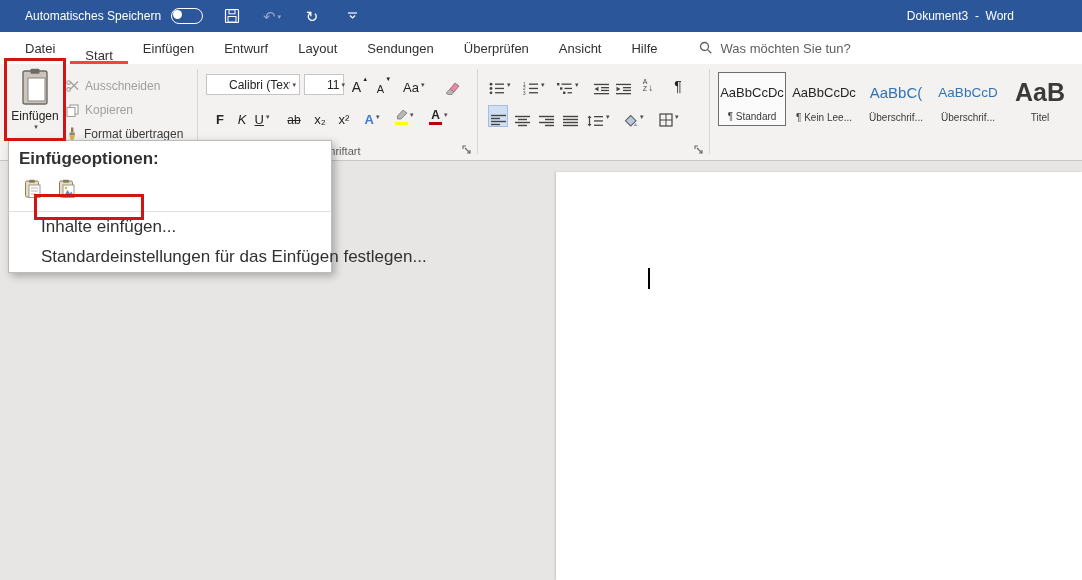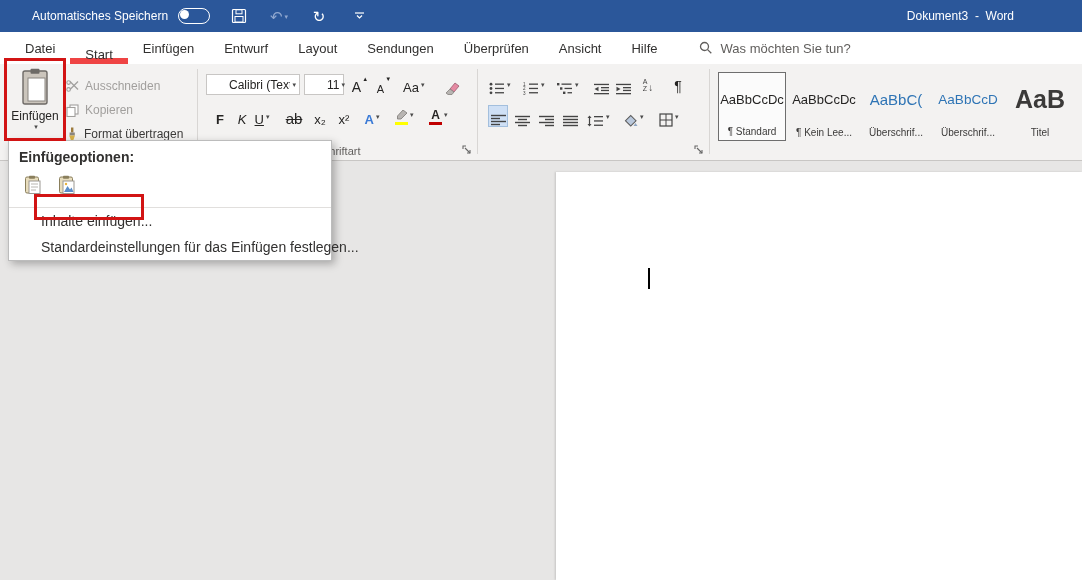--- a/index.html
+++ b/index.html
@@ -2,35 +2,35 @@
 <html><head>
 <meta charset="utf-8">
 <style>
   html,body{margin:0;padding:0}
   .app{position:relative;width:1082px;height:580px;background:#e7e6e5;overflow:hidden;
        font-family:"Liberation Sans",sans-serif;color:#252423;-webkit-font-smoothing:antialiased}
 
   
   .titlebar{position:absolute;left:0;top:0;width:1082px;height:32px;background:#2b579a;
             display:flex;align-items:center;color:#fff;font-size:12px}
-  .tb-label{margin-left:32px;white-space:pre}
+  .tb-label{margin-left:25px;white-space:pre}
   .toggle{margin-left:10px;width:30px;height:14px;border:1.5px solid #fff;border-radius:8px;
           position:relative;display:inline-block;cursor:pointer}
   .toggle .knob{position:absolute;left:1px;top:1px;width:9px;height:9px;background:#fff;border-radius:50%}
   .tb-btn{margin-left:18px;display:flex;align-items:center;justify-content:center;width:22px;height:24px;cursor:pointer}
   .tb-glyph{font-size:15px;line-height:1}
   .undo-glyph{color:#8fa7cf}
   .tb-title{position:absolute;right:68px;white-space:pre;font-size:12px}
 
   
   .tabrow{position:absolute;left:0;top:32px;width:1082px;height:32px;background:#fff;display:flex;
           align-items:stretch;font-size:13px;color:#323130}
   .tab{display:flex;align-items:center;padding:0 15px;cursor:pointer;box-sizing:border-box}
   .tab.first{margin-left:10px}
-  .tab.active{border-bottom:6px solid #ef4444;padding-top:18px}
+  .tab.active{border-bottom:3px solid #ef4444;padding-top:18px}
   .search{display:flex;align-items:center;gap:8px;margin-left:26px;color:#605e5c;cursor:text}
 
   
   .ribbon{position:absolute;left:0;top:64px;width:1082px;height:97px;background:#f3f2f1;
           border-bottom:1px solid #c8c6c4;box-sizing:border-box;font-size:12px}
   .vsep{position:absolute;top:5px;height:85px;width:1px;background:#d8d6d4}
   .grp{position:absolute;top:0;height:96px}
   .glabel{position:absolute;bottom:3px;left:0;width:100%;text-align:center;font-size:11px;color:#605e5c;pointer-events:none}
   .launcher{position:absolute;right:4px;bottom:4px;width:13px;height:13px;display:flex;align-items:center;justify-content:center;cursor:pointer}
 
@@ -45,36 +45,36 @@
   
   .btn{position:absolute;height:22px;min-width:20px;display:flex;align-items:flex-end;justify-content:center;
        padding:0 1px;font-size:13px;color:#252423;cursor:pointer;box-sizing:border-box}
   .btn.sel{background:#cfe0f5;border:1px solid #a3bfdd}
   .dd{font-size:7px;color:#4a4a4a;margin-left:2px;line-height:1;align-self:center}
   .combo{position:absolute;height:21px;background:#fff;border:1px solid #c8c6c4;display:flex;align-items:center;
          justify-content:space-between;font-size:12px;padding:0 3px 0 22px;box-sizing:border-box;cursor:pointer;color:#252423}
   .glyph-b{font-weight:bold}
   .glyph-i{font-style:italic}
   .glyph-u{text-decoration:underline}
-  .glyph-s{text-decoration:line-through;font-size:15px}
+  .glyph-s{text-decoration:line-through;font-size:12px}
   .letterbar{display:flex;flex-direction:column;align-items:center;line-height:1;cursor:pointer}
   .letterbar .bar{width:13px;height:3px;margin-top:1px}
   .grow-mark{font-size:6px;line-height:1;margin-left:1px;align-self:flex-start;margin-top:3px}
 
   
-  .stylecard{position:absolute;top:8px;width:68px;height:69px;display:flex;flex-direction:column;align-items:center;
+  .stylecard{position:absolute;top:8px;width:68px;height:54px;display:flex;flex-direction:column;align-items:center;
              justify-content:space-between;cursor:pointer;box-sizing:border-box;padding-bottom:3px}
   .stylecard.sel{border:1px solid #6e6e6e;background:#fbfbfb}
   .sc-preview{flex:1;display:flex;align-items:center;justify-content:center;white-space:nowrap;overflow:hidden;width:100%}
   .sc-name{font-size:10px;color:#3b3a39;white-space:nowrap;overflow:hidden;max-width:64px}
   .hd{color:#2e74b5}
 
   
   .menu{position:absolute;left:8px;top:140px;width:324px;background:#fff;border:1px solid #bcbcbc;
-        box-shadow:3px 3px 8px rgba(0,0,0,.28);z-index:20;font-size:14px;color:#323130;box-sizing:border-box}
+        box-shadow:3px 3px 8px rgba(0,0,0,.28);z-index:20;font-size:17px;color:#323130;box-sizing:border-box}
   .menu-header{padding:8px 10px 3px;font-weight:bold}
   .menu-icons{display:flex;gap:6px;padding:3px 10px 8px;border-bottom:1px solid #e1dfdd}
   .popt{width:26px;height:26px;display:flex;align-items:center;justify-content:center;border:1px solid transparent;cursor:pointer}
   .menu-item{padding:5px 10px 5px 32px;cursor:pointer;white-space:nowrap}
 
   
   .ann{position:absolute;border:3px solid #d21414;z-index:40;pointer-events:none;box-sizing:border-box}
 
   
   .page{position:absolute;left:556px;top:172px;width:526px;height:408px;background:#fff;

